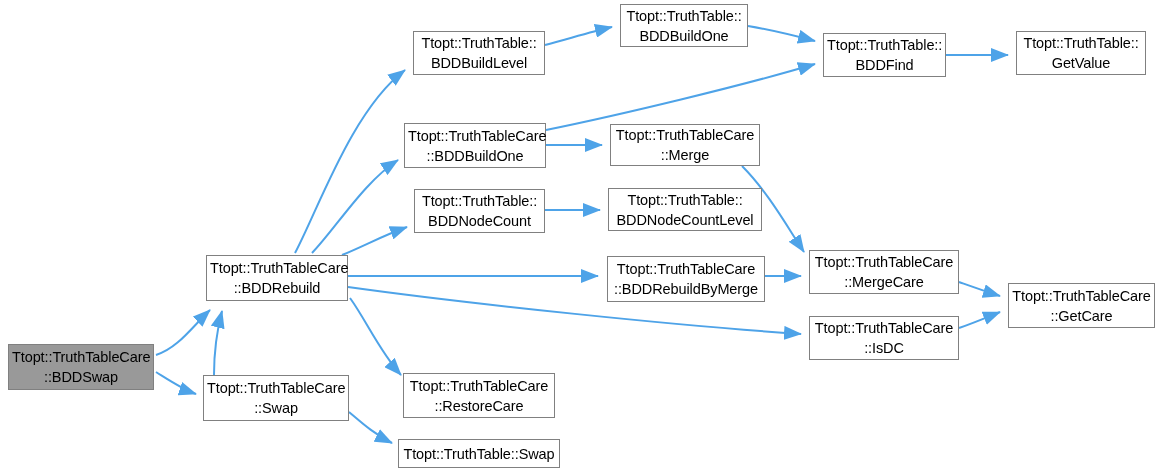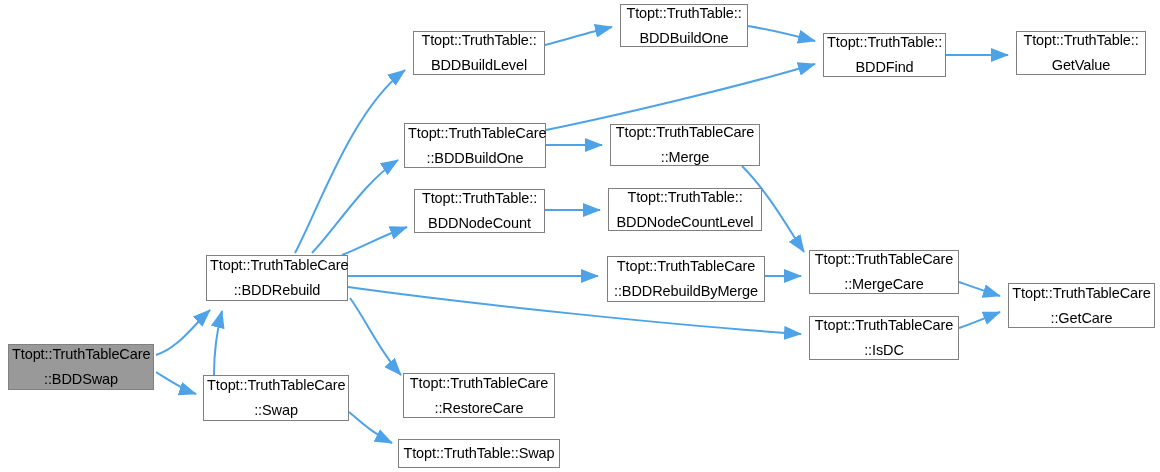--- a/index.html
+++ b/index.html
@@ -23,21 +23,21 @@
     height: 472px;
     pointer-events: none;
   }
   .node {
     position: absolute;
     box-sizing: border-box;
     border: 1px solid #808080;
     background: #ffffff;
     color: #000000;
     font-size: 14.5px;
-    line-height: 25px;
+    line-height: 20px;
     text-align: center;
     display: flex;
     align-items: center;
     justify-content: center;
     padding: 0 3px;
     white-space: pre-line;
     letter-spacing: -0.1px;
   }
   .node.highlight {
     background: #999999;

